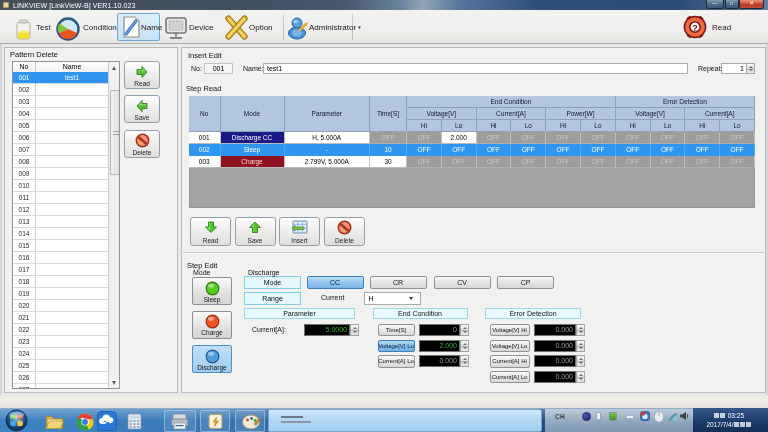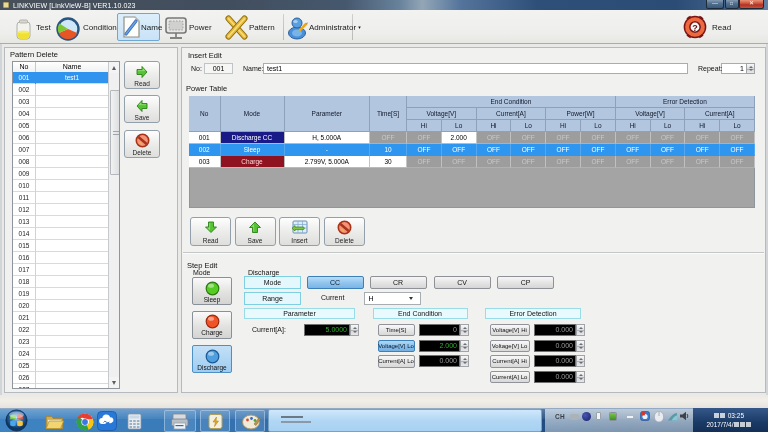--- a/index.html
+++ b/index.html
@@ -87,22 +87,22 @@
       <span style="font-size:5px">□</span>
     </div>
   <div class="abs wbtn" id="btnclose">
       <span>✕</span>
     </div>
   <div class="abs" id="toolbar"></div>
   <div class="abs" id="editsel"></div>
   <span class="tbtxt" style="left:36px">Test</span>
   <span class="tbtxt" style="left:83px">Condition</span>
   <span class="tbtxt" style="left:141px">Name</span>
-  <span class="tbtxt" style="left:189px">Power</span>
-  <span class="tbtxt" style="left:249px">Pattern</span>
+  <span class="tbtxt" style="left:189px">Device</span>
+  <span class="tbtxt" style="left:249px">Option</span>
   <span class="tbtxt" style="left:309px">Administrator <span style="font-size:5px;vertical-align:1px">▾</span></span>
   <span class="tbtxt" style="left:712px">Read</span>
   <div class="abs tsep" style="left:283px"></div>
   <div class="abs tsep" style="left:352px"></div>
   <div id="main" class="abs"></div>
   <div class="panel" style="left:4px;top:47px;width:174px;height:346px"></div>
   <div class="panel" style="left:181px;top:47px;width:585px;height:346px"></div>
   <div class="lbl" style="left:8px;top:50px;background:#f1f1f0;padding:0 2px">Pattern Delete</div>
   <div class="abs" id="ptable">
     <div id="pthead">
@@ -215,21 +215,21 @@
   <div class="lbl" style="left:188px;top:51px">Insert Edit</div>
   <div class="lbl" style="left:191px;top:65px;font-size:7px">No:</div>
   <div class="inp" style="left:204px;top:63px;width:29px;height:11px;background:#f6f6f5;border-color:#c0c4c8;text-align:center;line-height:10px">001</div>
   <div class="lbl" style="left:243px;top:65px;font-size:7px">Name:</div>
   <div class="inp" style="left:263px;top:63px;width:425px;height:11px;line-height:10px;padding-left:3px">test1</div>
   <div class="lbl" style="left:698px;top:65px;font-size:7px">Repeat:</div>
   <div class="inp" style="left:721px;top:63px;width:34px;height:11px;line-height:10px;text-align:right;padding-right:10px">1</div>
   <div class="spin" style="left:746px;top:63px;width:8.5px;height:11px">
       <em></em>
     </div>
-  <div class="lbl" style="left:186px;top:84px">Power Table</div>
+  <div class="lbl" style="left:186px;top:84px">Step Read</div>
 <div class="stc sth" style="left:189px;top:96px;width:31.5px;height:36px">No</div>
 <div class="stc sth" style="left:220.5px;top:96px;width:64.0px;height:36px">Mode</div>
 <div class="stc sth" style="left:284.5px;top:96px;width:85.5px;height:36px">Parameter</div>
 <div class="stc sth" style="left:370px;top:96px;width:37px;height:36px">Time[S]</div>
 <div class="stc sth" style="left:407px;top:96px;width:208.8px;height:12px">End Condition</div>
 <div class="stc sth" style="left:615.8px;top:96px;width:139.2px;height:12px">Error Detection</div>
 <div class="stc sth" style="left:407px;top:108px;width:69.6px;height:12px">Voltage[V]</div>
 <div class="stc sth" style="left:476.6px;top:108px;width:69.6px;height:12px">Current[A]</div>
 <div class="stc sth" style="left:546.2px;top:108px;width:69.6px;height:12px">Power[W]</div>
 <div class="stc sth" style="left:615.8px;top:108px;width:69.6px;height:12px">Voltage[V]</div>

